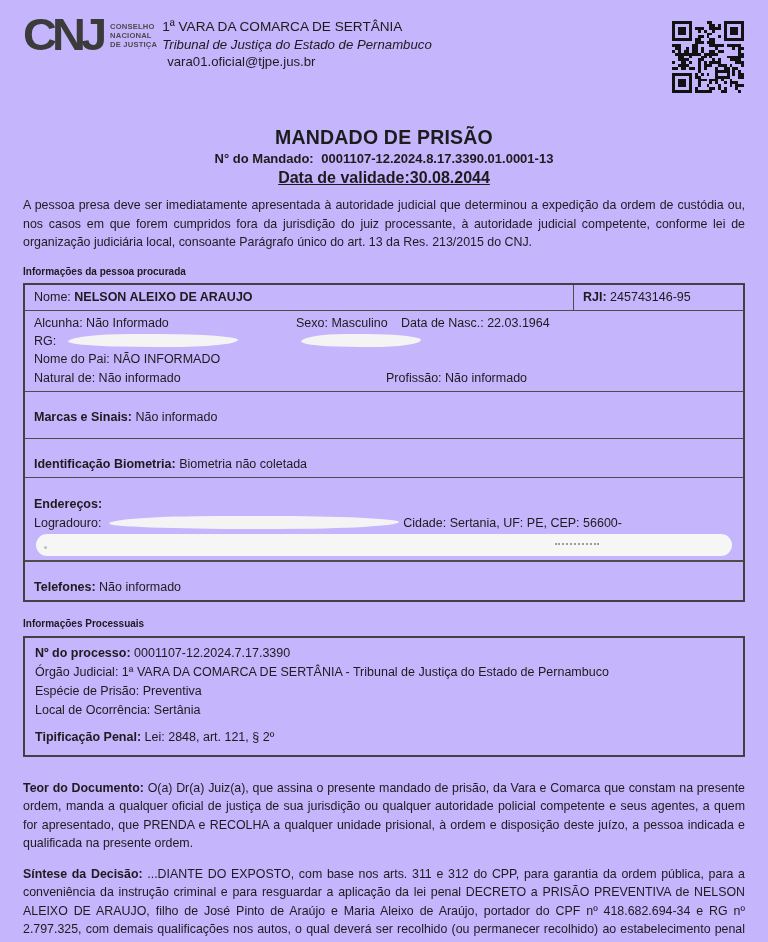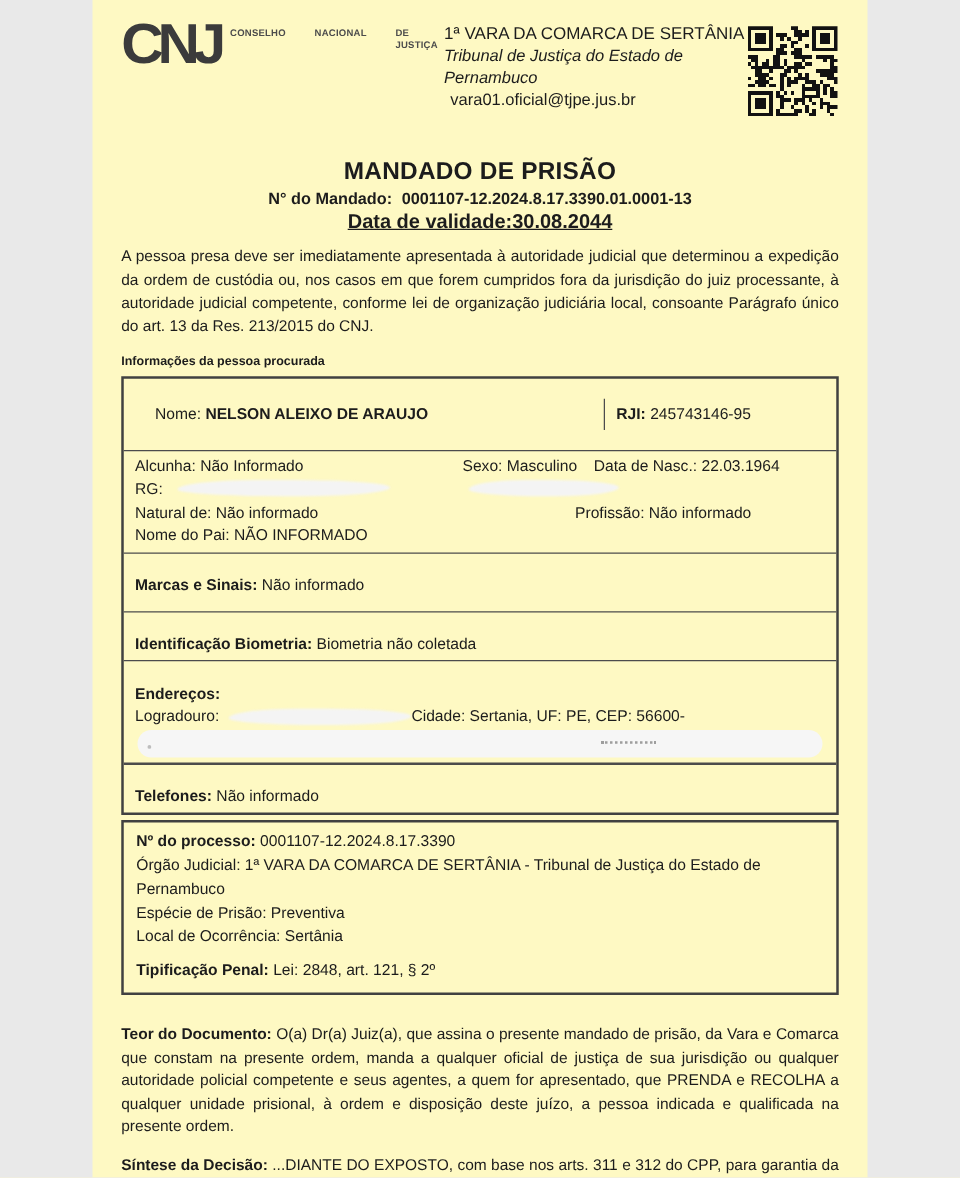--- a/index.html
+++ b/index.html
@@ -1,30 +1,30 @@
 <!DOCTYPE html>
 <html lang="pt-BR"><head>
 <meta charset="utf-8">
 <style>
   * { margin:0; padding:0; box-sizing:border-box; }
   html,body { background:#e9e9e9; }
   body { font-family:"Liberation Sans", sans-serif; color:#1c1c1c; }
   .page {
-    position:relative; width:620px; height:942px; background:#fef9c3;
+    position:relative; width:768px; height:942px; background:#c4b5fd;
     padding:14px 23px 0; overflow:hidden; margin:0 auto;
   }
 
   
   .hdr { display:flex; align-items:flex-start; }
   .logo { display:flex; align-items:flex-start; }
   .logo-cnj {
     font-size:47px; font-weight:900; letter-spacing:-5px; line-height:42px;
     color:#3b3b3b; transform:scaleY(.96); font-family:"Liberation Sans",sans-serif;
   }
-  .logo-cap { display:flex; flex-direction:row; margin:8px 0 0 8px;gap:23px; }
+  .logo-cap { display:flex; flex-direction:column; margin:8px 0 0 8px; }
   .logo-cap span { font-size:7.6px; font-weight:700; color:#4c4c4c; line-height:9px; letter-spacing:.2px; }
   .court { margin-left:5px; padding-top:4px; }
   .court-l1 { font-size:13.6px; line-height:17.5px; }
   .court-l2 { font-size:13.2px; line-height:17.5px;font-style:italic; }
   .court-l3 { font-size:13.2px; line-height:17.5px; padding-left:5px; }
   .qr { margin-left:auto; margin-top:7px; margin-right:1px; width:72px; height:72px; }
 
   
   .title-block { text-align:center; margin-top:8px; }
   .doc-title { font-size:19.5px; font-weight:700; line-height:24px; letter-spacing:.2px;margin-top:32px; }
@@ -41,21 +41,21 @@
   .b { font-weight:700; }
 
   
   .sec-h { margin-top:12px; font-size:10px; font-weight:700; line-height:16px; }
   .sec-h2 { margin-top:14px; }
 
   
   .tbl { margin-top:3px; border:2px solid #414141; font-size:12.5px; }
   .row { border-bottom:1px solid #4c4c4c; padding:17px 9px 4px; line-height:17px; }
   .row:last-child { border-bottom:none; }
-  .row-nome { display:flex; padding:16px; }
+  .row-nome { display:flex; padding:0; }
   .nome-cell { flex:1; padding:4px 9px; line-height:17px; }
   .rji-cell { width:170px; border-left:1px solid #4c4c4c; padding:4px 9px; line-height:17px; }
   .info-cell { padding:3px 9px 4px; }
   .iline { line-height:18.4px; white-space:nowrap; }
   .col-alcunha { display:inline-block; width:262px; }
   .col-sexo { display:inline-block; width:105px; }
   .col-natural { display:inline-block; width:352px; }
   .row-marcas { padding-bottom:12px; }
   .row-enderecos { border-bottom:2px solid #4c4c4c; padding-bottom:3px; }
   .addr-line { display:flex; align-items:center; line-height:18px; white-space:nowrap; }
@@ -435,24 +435,24 @@
 
     <div class="row info-cell">
       <div class="iline">
         <span class="col-alcunha">Alcunha: Não Informado</span><span class="col-sexo">Sexo: Masculino</span><span>Data de Nasc.: 22.03.1964</span>
       </div>
       <div class="iline">
         <span>RG:</span>
         <span class="redact redact-sm" style="width:170px"></span>
         <span class="redact" style="width:120px; margin-left:60px"></span>
       </div>
+      <div class="iline">Nome do Pai: NÃO INFORMADO</div>
       <div class="iline">
         <span class="col-natural">Natural de: Não informado</span><span>Profissão: Não informado</span>
       </div>
-      <div class="iline">Nome do Pai: NÃO INFORMADO</div>
     </div>
 
     <div class="row row-marcas">
       <span class="b">Marcas e Sinais:</span>
       <span>Não informado</span>
     </div>
 
     <div class="row">
       <span class="b">Identificação Biometria:</span>
       <span>Biometria não coletada</span>
@@ -470,25 +470,26 @@
         <span class="redact-speck"></span>
       </div>
     </div>
 
     <div class="row">
       <span class="b">Telefones:</span>
       <span>Não informado</span>
     </div>
   </div>
 
+  <div class="sec-h sec-h2">Informações Processuais</div>
 
   <div class="box">
     <div class="line">
       <span class="b">Nº do processo:</span>
-      <span>0001107-12.2024.8.17.3390</span>
+      <span>0001107-12.2024.7.17.3390</span>
     </div>
     <div class="line">Órgão Judicial: 1ª VARA DA COMARCA DE SERTÂNIA - Tribunal de Justiça do Estado de Pernambuco</div>
     <div class="line">Espécie de Prisão: Preventiva</div>
     <div class="line">Local de Ocorrência: Sertânia</div>
     <div class="gap"></div>
     <div class="line">
       <span class="b">Tipificação Penal:</span>
       <span>Lei: 2848, art. 121, § 2º</span>
     </div>
   </div>

